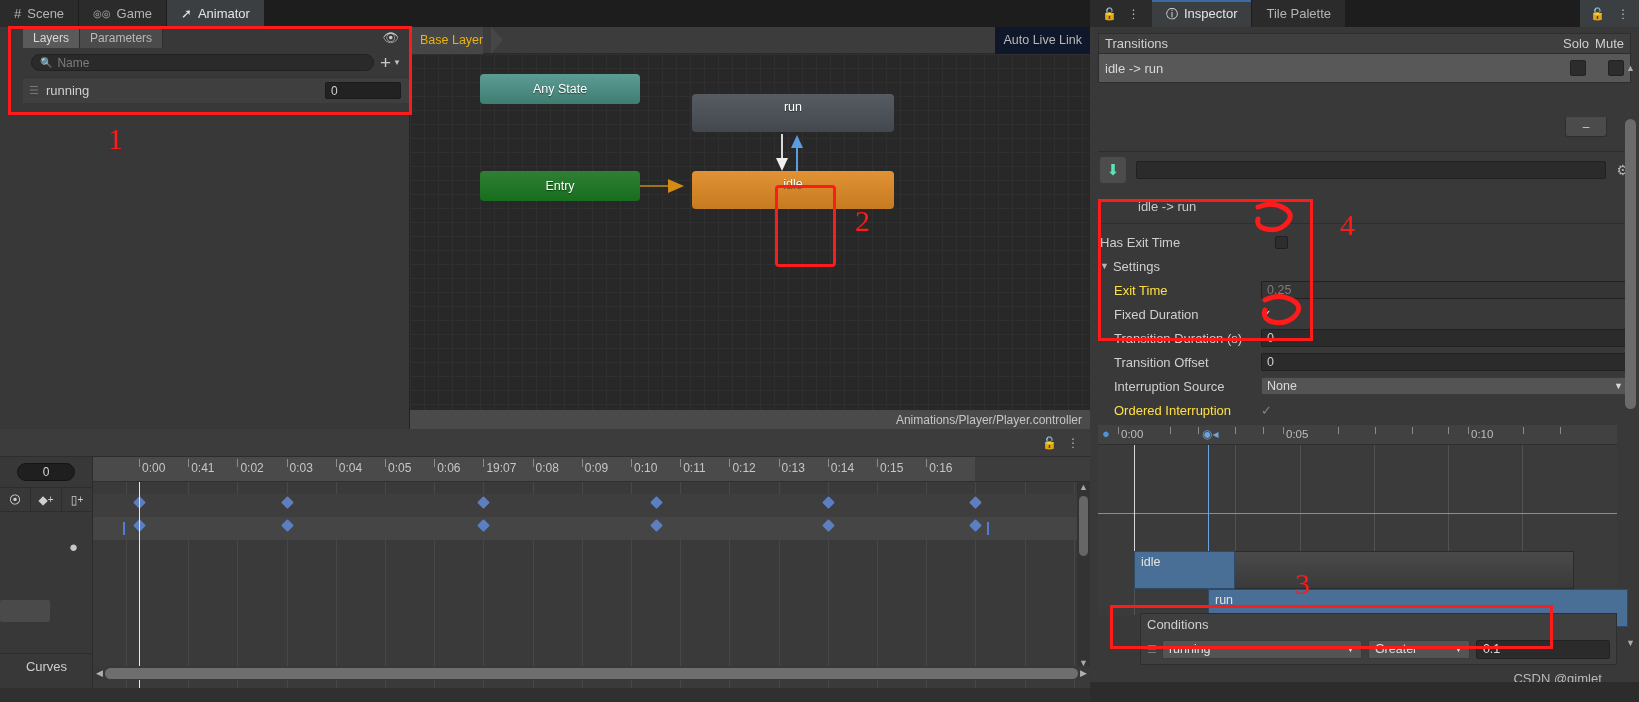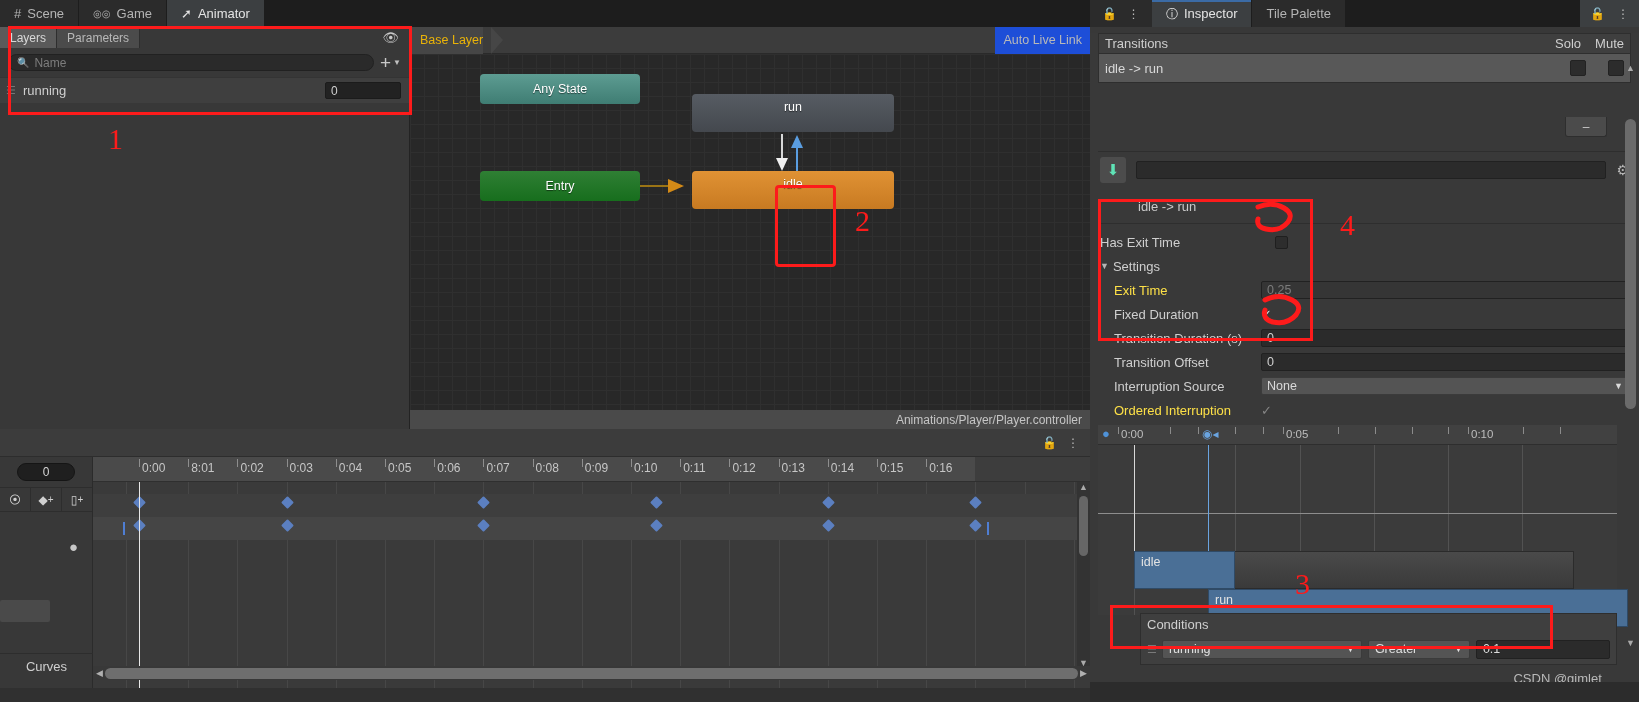--- a/index.html
+++ b/index.html
@@ -31,21 +31,21 @@
   .tab.active.blue { box-shadow: inset 0 2px 0 #3b6ba5; }
   .ico { display: inline-block; line-height: 1; }
 
   
   #animator-panel {
     left: 0; top: 27px; width: 1090px; height: 402px;
     background: #383838;
   }
   #layers-pane {
     left: 0; top: 0; width: 410px; height: 402px;
-    background: #383838; border-right: 1px solid #232323;
+    background: #383838; border-right: 1px solid #232323; padding-left: 23px;
   }
   .subtabs { display: flex; height: 21px; background: #383838; align-items: stretch; }
   .subtab {
     padding: 0 10px; display: flex; align-items: center;
     font-size: 12px; color: #b8b8b8; background: #4b4b4b;
     border-right: 1px solid #2e2e2e;
   }
   .subtab.on { background: #5a5a5a; color: #d8d8d8; }
   .eye-box { margin-left: auto; display:flex; align-items:center; padding-right: 10px; }
 
@@ -86,21 +86,21 @@
     display:flex; align-items:center; height: 27px;
     padding: 0 0 0 10px; color: #eab308; background: #464646;
   }
   .bc-arrow {
     width: 0; height: 0; margin-left: 8px;
     border-top: 13px solid transparent; border-bottom: 14px solid transparent;
     border-left: 12px solid #464646;
   }
   .autolive {
     margin-left: auto; height: 27px; padding: 0 8px;
-    display: flex; align-items: center; color: #b9b9b9; background: #1d4ed8;
+    display: flex; align-items: center; color: #b9b9b9; background: #0f172a;
   }
   .graph-canvas {
     position: relative; height: 375px;
     background:
       repeating-linear-gradient(to right, #2f2f2f 0 1px, transparent 1px 14px),
       repeating-linear-gradient(to bottom, #2f2f2f 0 1px, transparent 1px 14px),
       repeating-linear-gradient(to right, #353535 0 1px, transparent 1px 112px),
       repeating-linear-gradient(to bottom, #353535 0 1px, transparent 1px 112px),
       #282828;
   }
@@ -187,21 +187,21 @@
   .insp-tabbar { height: 27px; background: #1d1d1d; display:flex; align-items:stretch;}
   .insp-tabbar .spacer { width: 62px; background:#2b2b2b; display:flex; align-items:center; justify-content:center; gap:10px; color:#bbb;}
   .insp-right-icons { margin-left:auto; display:flex; align-items:center; gap:12px; padding: 0 10px; background:#3c3f41; color:#bdbdbd;}
   .insp-body { position: relative; height: 675px; background: #393939; }
 
   .trans-box { margin: 6px 8px 0 8px; border: 1px solid #2e2e2e; background: #3f3f3f; }
   .trans-head {
     height: 20px; display:flex; align-items:center; padding: 0 6px;
     font-size: 13px; color: #cfcfcf; border-bottom: 1px solid #2e2e2e;
   }
-  .trans-head .sm { margin-left:auto; display:flex; gap:14px; }
+  .trans-head .sm { margin-left:auto; display:flex; gap:6px; }
   .trans-item {
     height: 28px; display:flex; align-items:center; padding: 0 6px;
     background: #585858; color: #d8d8d8; font-size: 13px;
   }
   .chk-sq { width: 16px; height: 16px; background: #2c2c2c; border: 1px solid #222; border-radius: 2px; }
   .minus-btn {
     position: absolute; right: 32px; top: 84px; width: 42px; height: 20px;
     background: #4b4b4b; border: 1px solid #2e2e2e; border-top: none;
     border-radius: 0 0 3px 3px; display:flex; align-items:center; justify-content:center; color:#ccc;
   }
@@ -404,21 +404,21 @@
       </div>
 
       <div class="anim-right">
         <div class="ruler" id="anim-ruler">
             <div class="tick" style="left: 46px;">
               <i></i>
               <span>0:00</span>
             </div>
             <div class="tick" style="left: 95.2px;">
               <i></i>
-              <span>8:01</span>
+              <span>0:41</span>
             </div>
             <div class="tick" style="left: 144.4px;">
               <i></i>
               <span>0:02</span>
             </div>
             <div class="tick" style="left: 193.6px;">
               <i></i>
               <span>0:03</span>
             </div>
             <div class="tick" style="left: 242.8px;">
@@ -428,21 +428,21 @@
             <div class="tick" style="left: 292px;">
               <i></i>
               <span>0:05</span>
             </div>
             <div class="tick" style="left: 341.2px;">
               <i></i>
               <span>0:06</span>
             </div>
             <div class="tick" style="left: 390.4px;">
               <i></i>
-              <span>0:07</span>
+              <span>19:07</span>
             </div>
             <div class="tick" style="left: 439.6px;">
               <i></i>
               <span>0:08</span>
             </div>
             <div class="tick" style="left: 488.8px;">
               <i></i>
               <span>0:09</span>
             </div>
             <div class="tick" style="left: 538px;">

